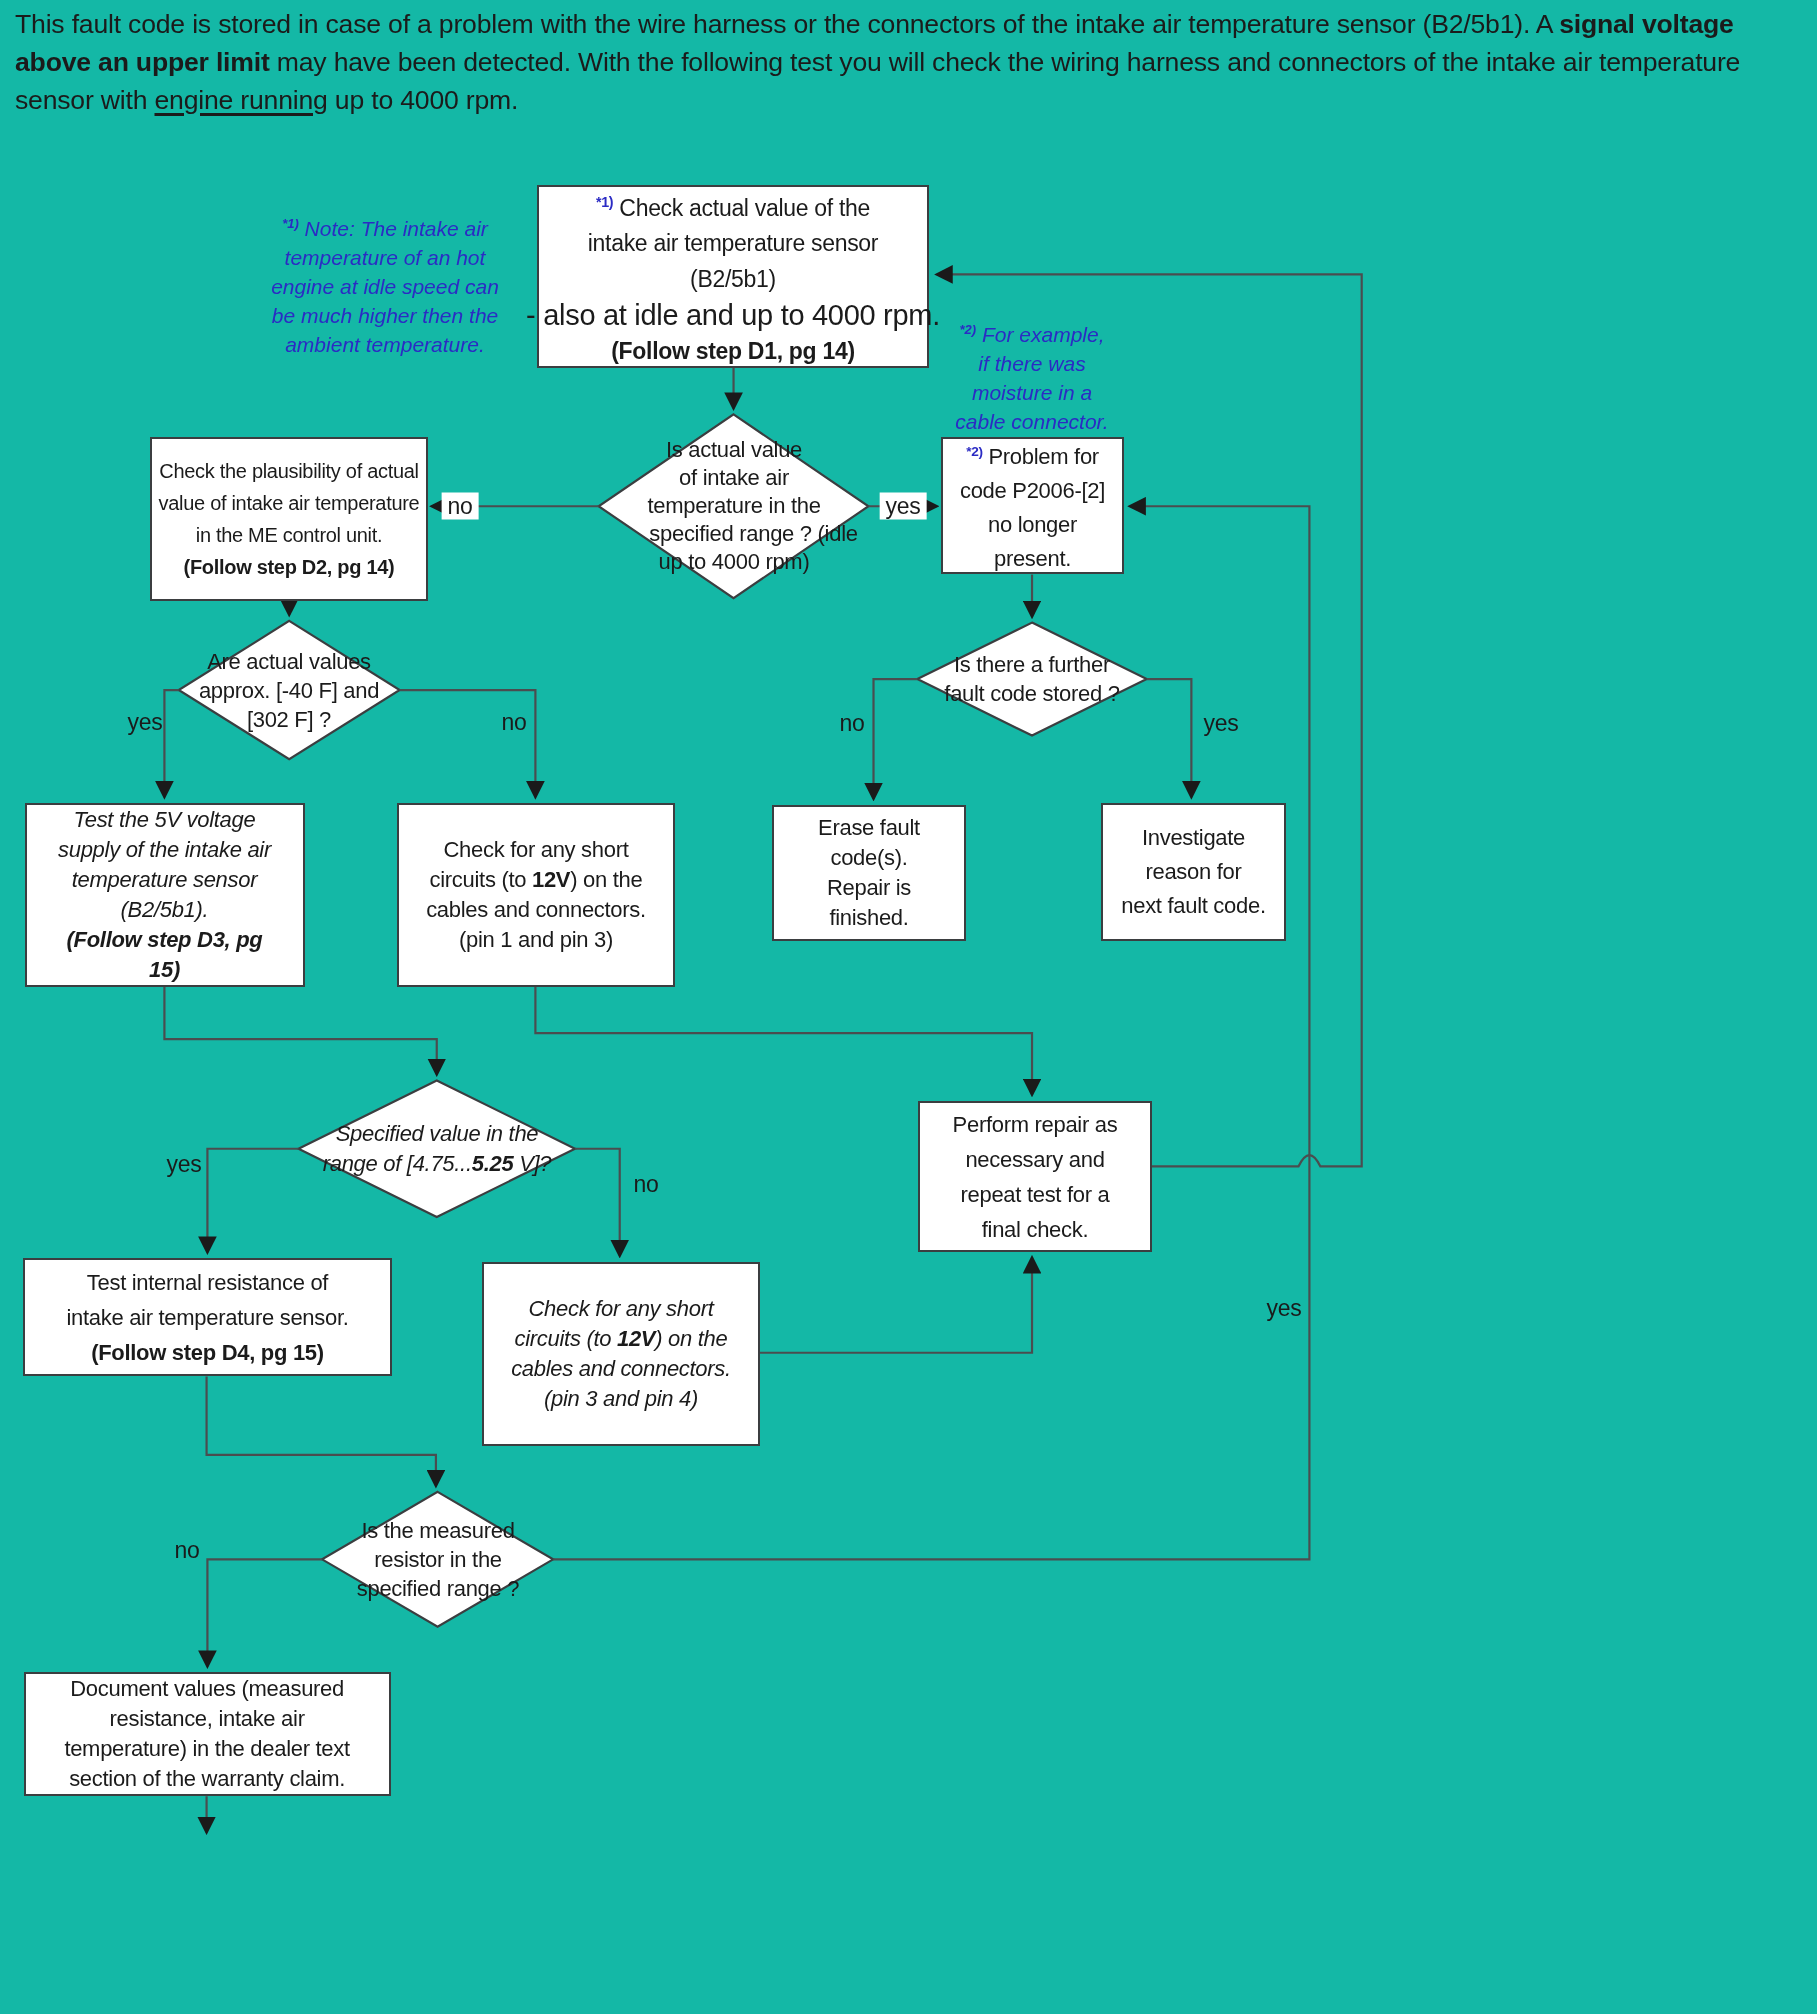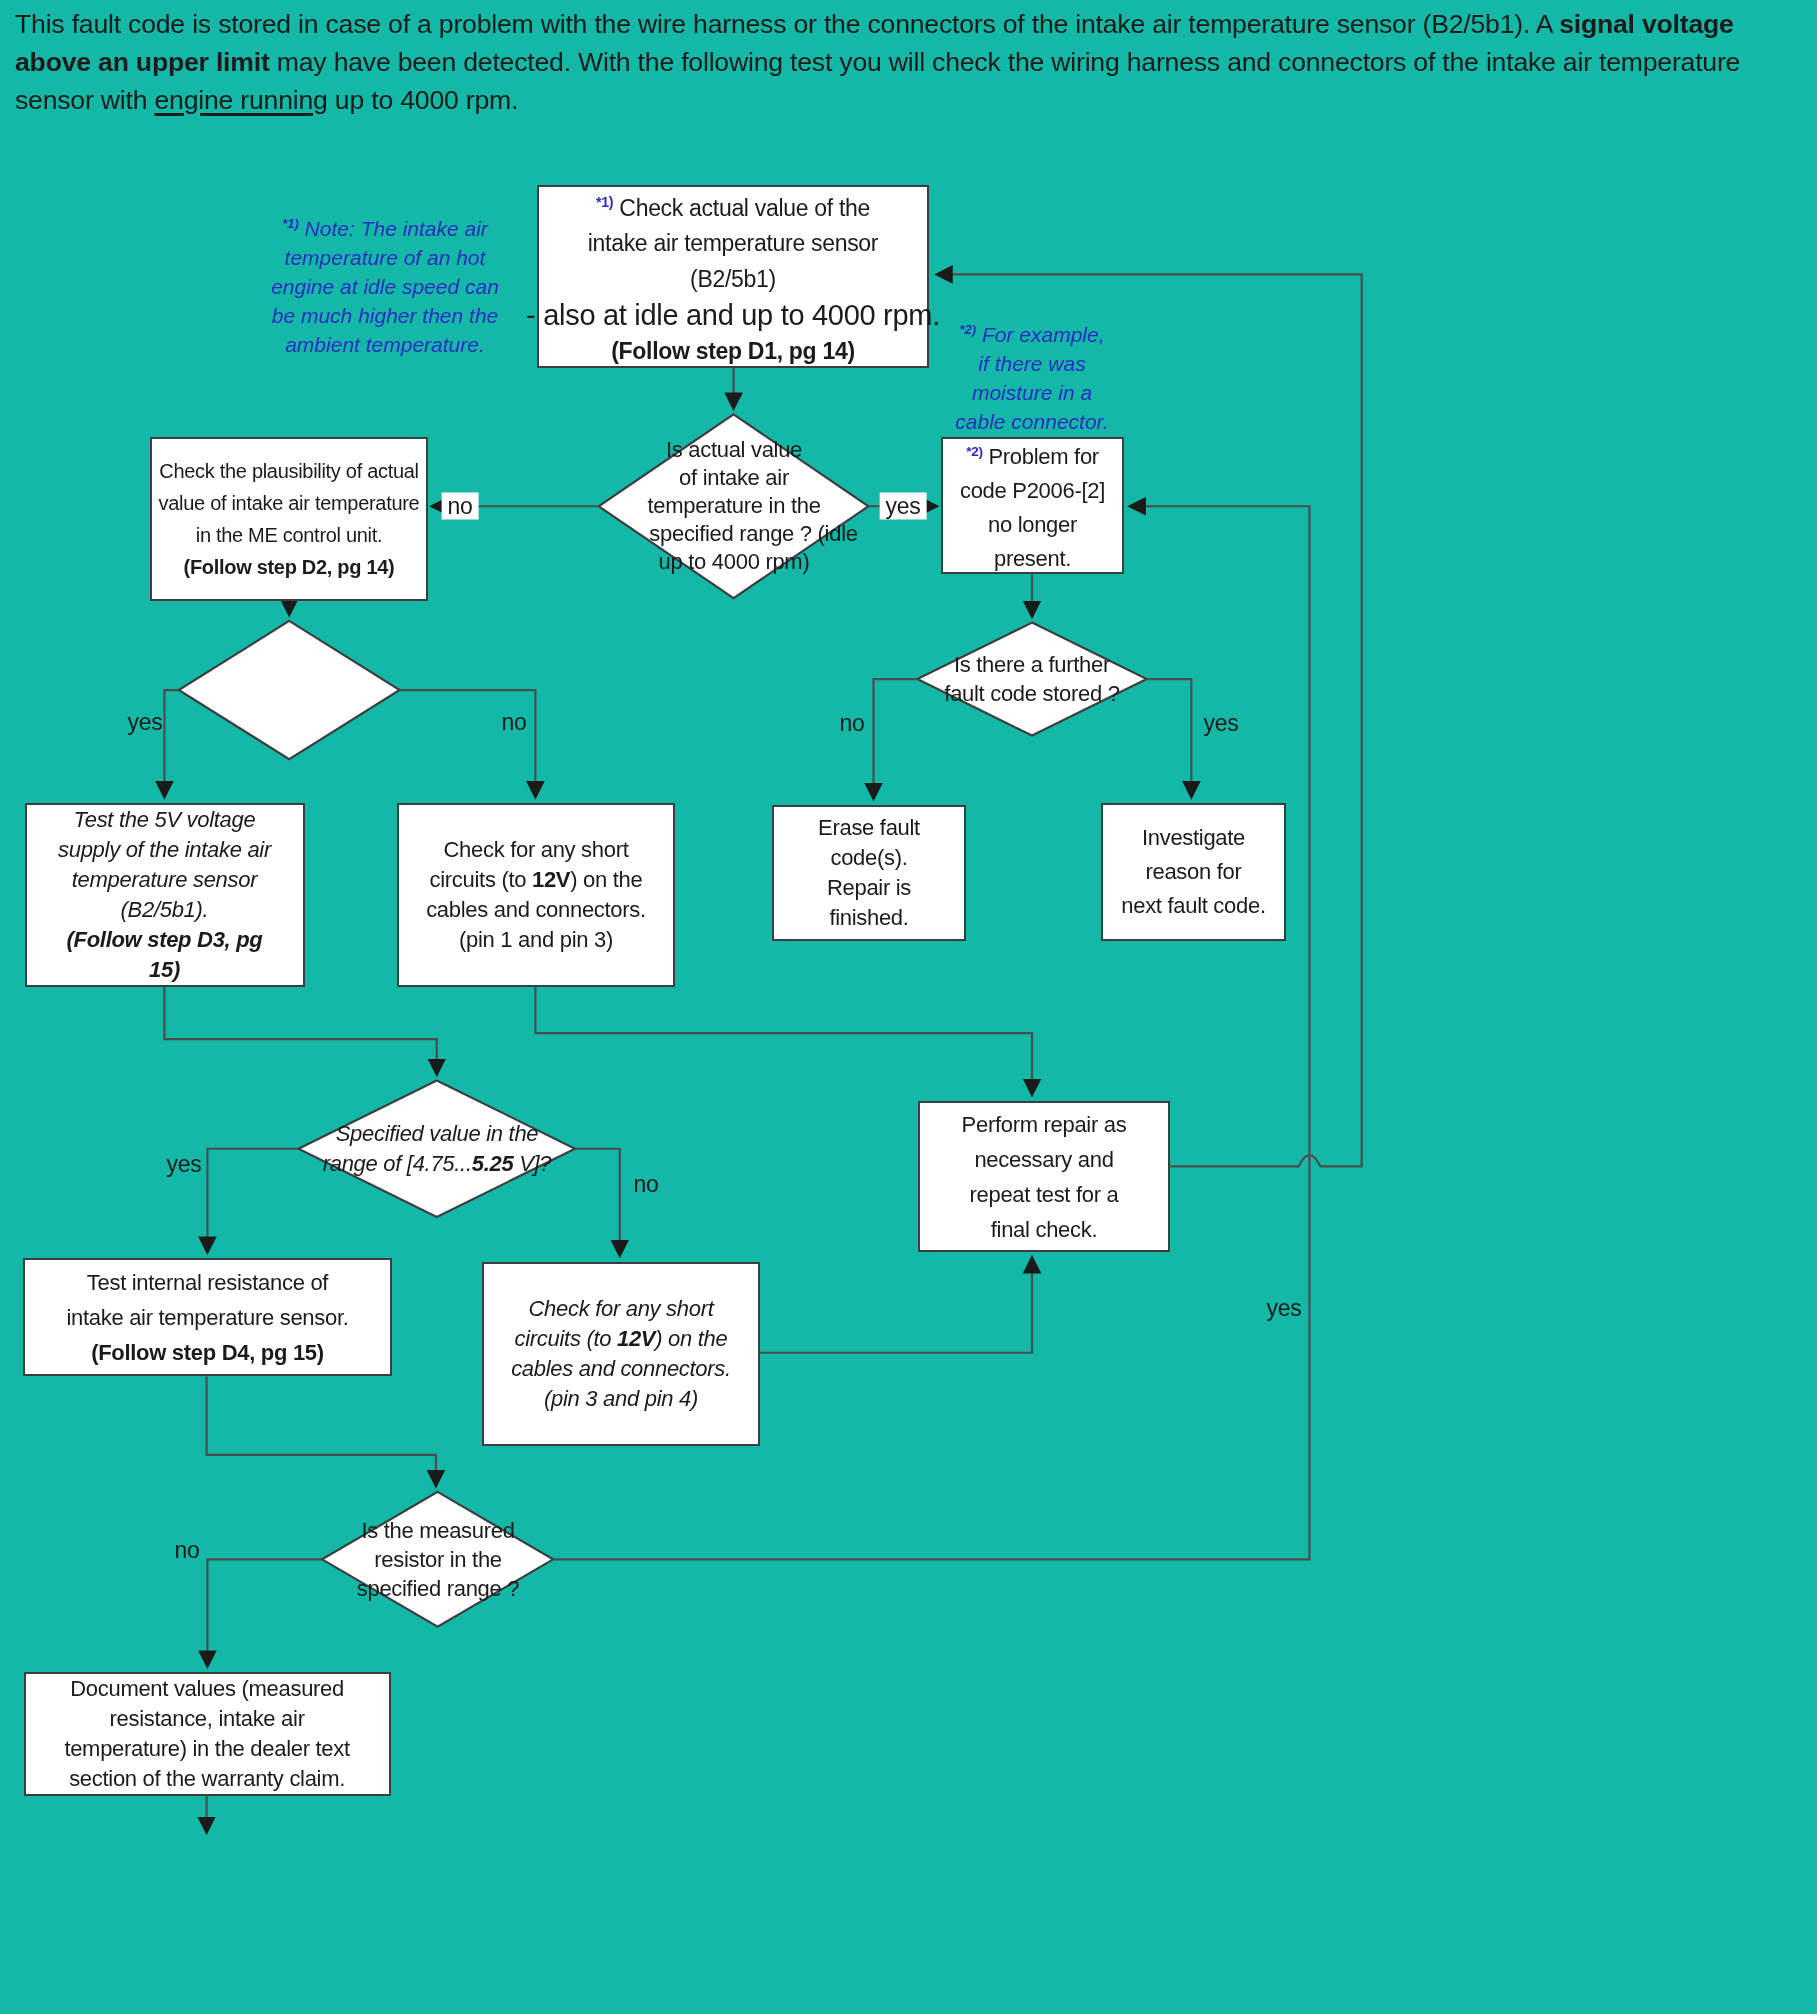--- a/index.html
+++ b/index.html
@@ -95,21 +95,21 @@
       <div class="line"><span class="seg">Erase fault</span></div>
       <div class="line"><span class="seg">code(s).</span></div>
       <div class="line"><span class="seg">Repair is</span></div>
       <div class="line"><span class="seg">finished.</span></div>
     </div>
     <div class="node" style="left: 1101px; top: 803px; width: 185px; height: 138px;">
       <div class="line" style="line-height: 34px;"><span class="seg">Investigate</span></div>
       <div class="line" style="line-height: 34px;"><span class="seg">reason for</span></div>
       <div class="line" style="line-height: 34px;"><span class="seg">next fault code.</span></div>
     </div>
-    <div class="node" style="left: 918px; top: 1101px; width: 252px; height: 151px;">
+    <div class="node" style="left: 918px; top: 1101px; width: 234px; height: 151px;">
       <div class="line" style="line-height: 35px;"><span class="seg">Perform repair as</span></div>
       <div class="line" style="line-height: 35px;"><span class="seg">necessary and</span></div>
       <div class="line" style="line-height: 35px;"><span class="seg">repeat test  for a</span></div>
       <div class="line" style="line-height: 35px;"><span class="seg">final check.</span></div>
     </div>
     <div class="node" style="left: 23px; top: 1258px; width: 369px; height: 118px;">
       <div class="line" style="line-height: 35px;"><span class="seg">Test internal resistance of</span></div>
       <div class="line" style="line-height: 35px;"><span class="seg">intake air temperature sensor.</span></div>
       <div class="line" style="line-height: 35px;"><span class="seg b">(Follow step D4, pg 15)</span></div>
     </div>
@@ -124,20 +124,25 @@
       <div class="line"><span class="seg">resistance, intake air</span></div>
       <div class="line"><span class="seg">temperature) in the dealer text</span></div>
       <div class="line"><span class="seg">section of the warranty claim.</span></div>
     </div>
     <div class="dtext" style="left: 734px; top: 506px;">
       <div class="line" style="line-height: 28px;"><span class="seg">Is actual value</span></div>
       <div class="line" style="line-height: 28px;"><span class="seg">of intake air</span></div>
       <div class="line" style="line-height: 28px;"><span class="seg">temperature in the</span></div>
       <div class="line" style="line-height: 28px; margin-left: 39px;"><span class="seg">specified range ? (idle</span></div>
       <div class="line" style="line-height: 28px;"><span class="seg">up to 4000 rpm)</span></div>
+    </div>
+    <div class="dtext" style="left: 289px; top: 690px;">
+      <div class="line" style="line-height: 29px;"><span class="seg">Are actual values</span></div>
+      <div class="line" style="line-height: 29px;"><span class="seg">approx. [-40 F] and</span></div>
+      <div class="line" style="line-height: 29px;"><span class="seg">[302 F] ?</span></div>
     </div>
     <div class="dtext" style="left: 1032px; top: 679px;">
       <div class="line" style="line-height: 29px;"><span class="seg">Is there a further</span></div>
       <div class="line" style="line-height: 29px;"><span class="seg">fault code stored ?</span></div>
     </div>
     <div class="dtext italic" style="left: 437px; top: 1149px;">
       <div class="line" style="line-height: 30px;"><span class="seg">Specified value in the</span></div>
       <div class="line" style="line-height: 30px;"><span class="seg">range of [4.75...</span><span class="seg b">5.25</span><span class="seg"> V]?</span></div>
     </div>
     <div class="dtext" style="left: 438px; top: 1559px;">

